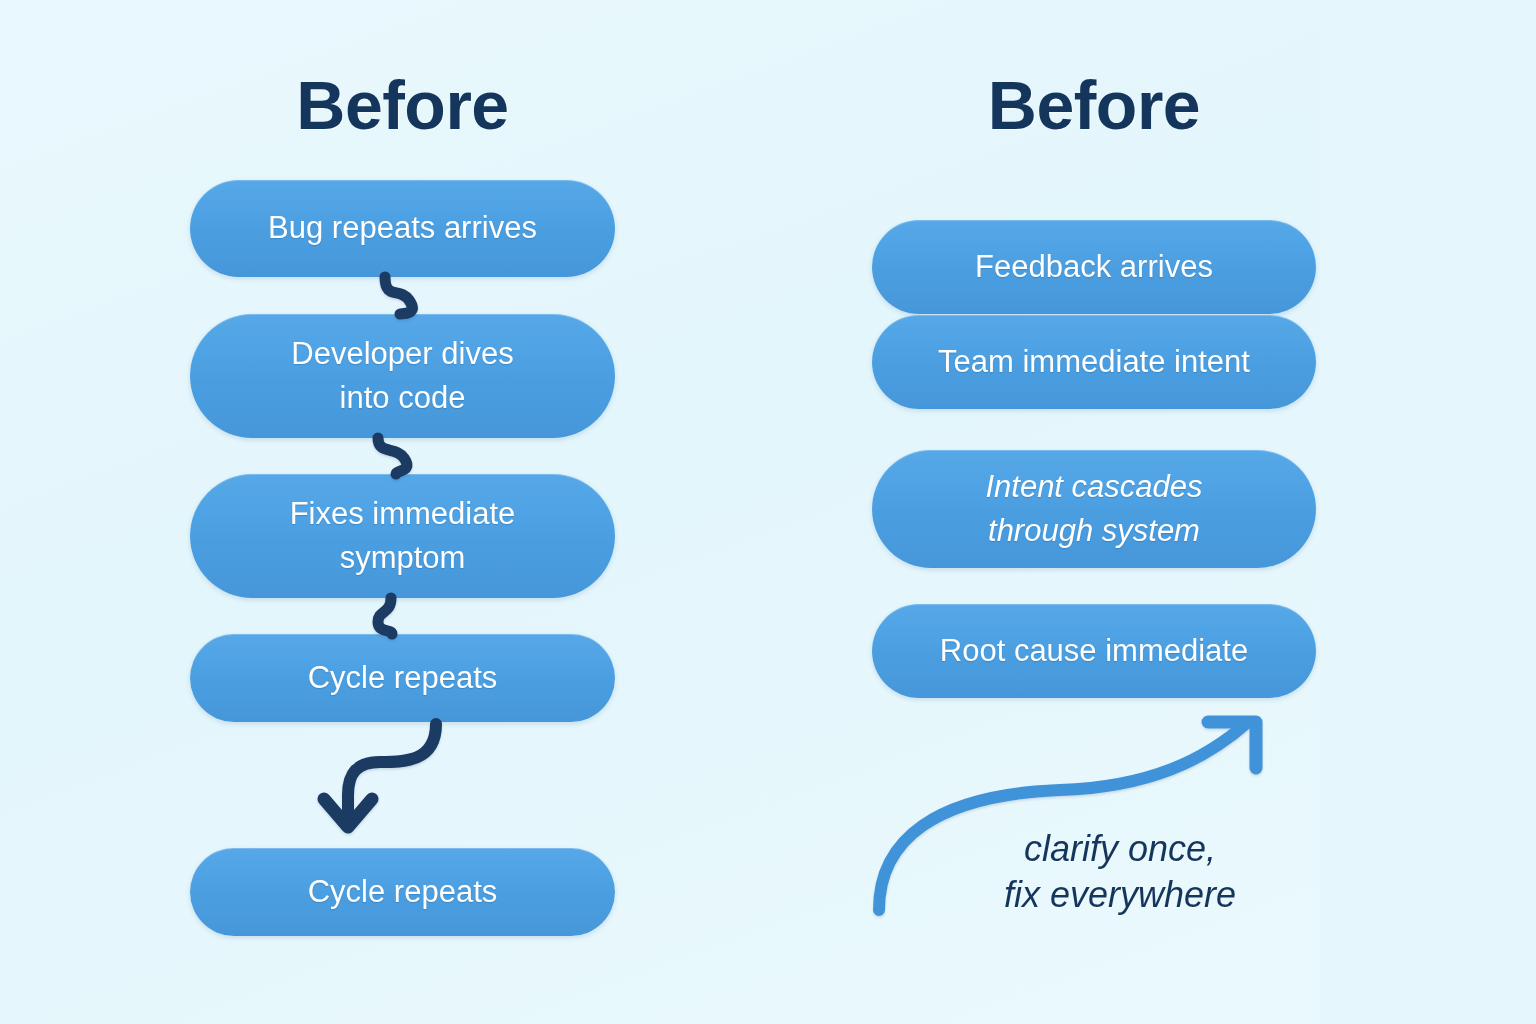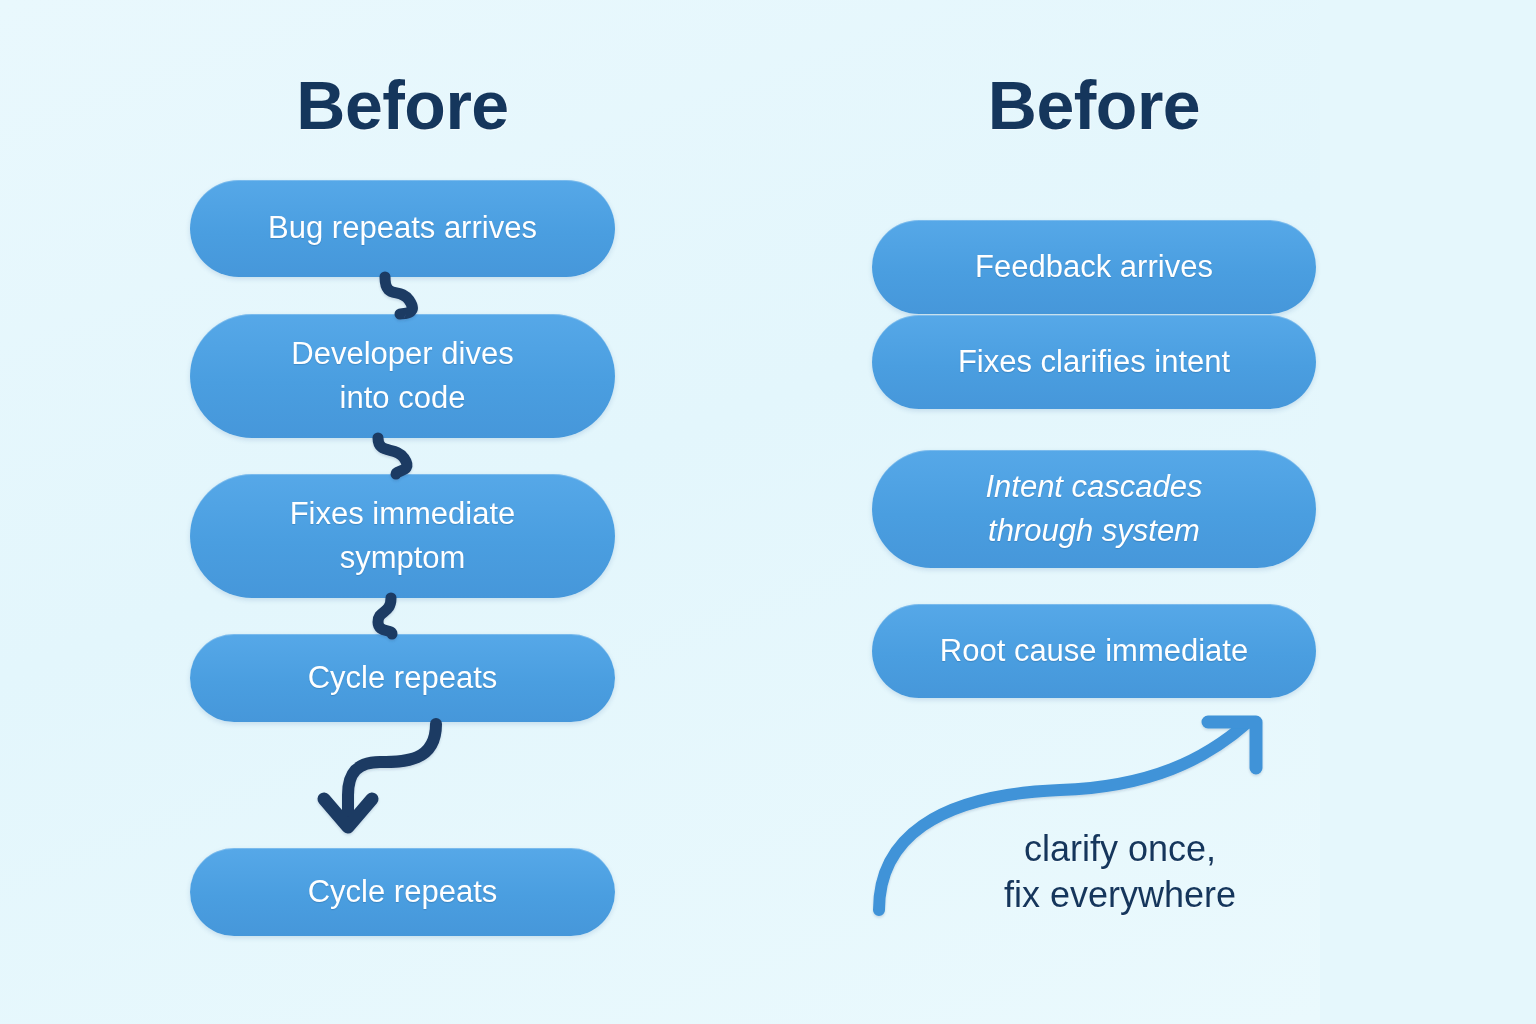--- a/index.html
+++ b/index.html
@@ -80,20 +80,21 @@
     position: absolute;
     left: 975px;
     top: 826px;
     width: 290px;
     font-size: 36px;
     line-height: 1.28;
     color: #15365c;
     text-align: center;
     white-space: pre-line;
     text-shadow: 0 1px 0 rgba(255,255,255,0.5);
+    font-style: italic;
   }
 </style>
 </head>
 <body>
 
 <div id="canvas">
 
   <div class="column-title" id="title-before">Before</div>
   <div class="column-title" id="title-after">Before</div>
 
@@ -115,21 +116,21 @@
     <div class="node" id="node-before-4">
       <span class="node-label">Cycle repeats</span>
     </div>
   </div>
 
   <div class="col-after">
     <div class="node" id="node-after-0">
       <span class="node-label">Feedback arrives</span>
     </div>
     <div class="node" id="node-after-1">
-      <span class="node-label">Fixes clarifies intent</span>
+      <span class="node-label">Team immediate intent</span>
     </div>
     <div class="node" id="node-after-2">
       <span class="node-label">Intent cascades
 through system</span>
     </div>
     <div class="node" id="node-after-3">
       <span class="node-label">Root cause immediate</span>
     </div>
   </div>
 

